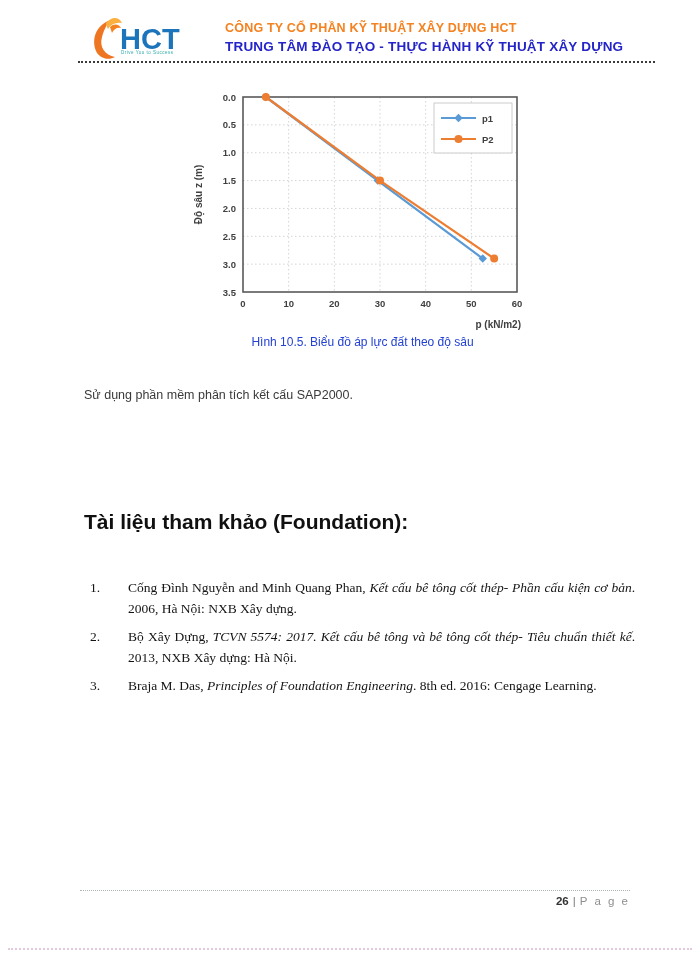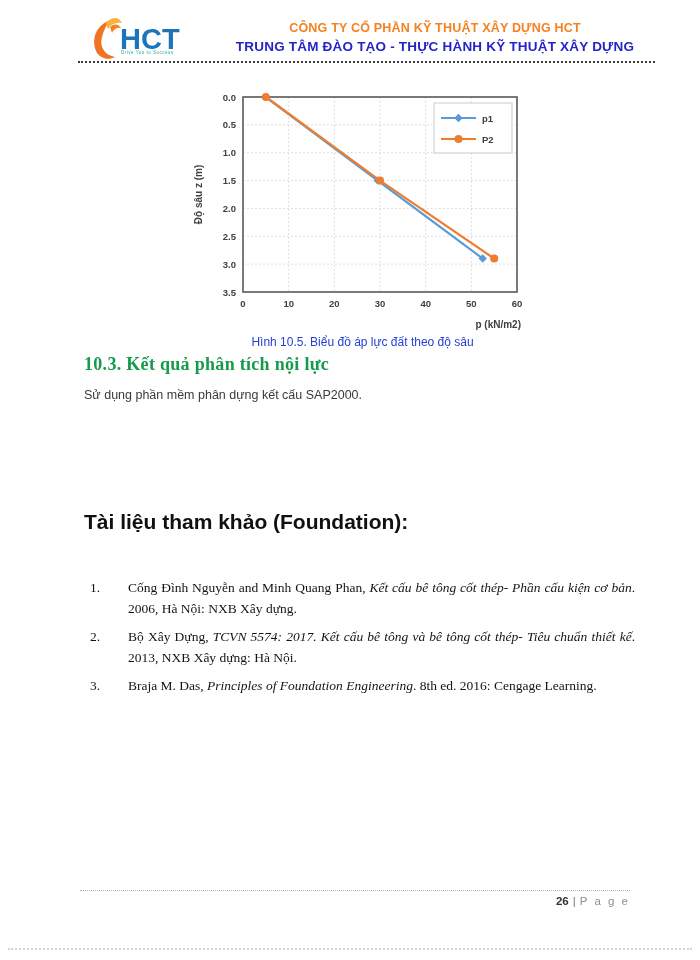--- a/index.html
+++ b/index.html
@@ -6,21 +6,21 @@
   .page{position:relative;width:700px;height:960px;background:#ffffff;overflow:hidden;
         font-family:"Liberation Sans",sans-serif;}
 
   
   .logo{position:absolute;left:88px;top:13px;width:110px;height:52px;}
   .logo-swoosh{position:absolute;left:0;top:1px;}
   .logo-text{position:absolute;left:32px;top:12px;font-size:29px;font-weight:800;
              color:#1C75BB;letter-spacing:0px;line-height:1;}
   .logo-tagline{position:absolute;left:33px;top:37px;font-size:9px;color:#2BAAA5;
                 transform:scale(0.5);transform-origin:left top;white-space:nowrap;letter-spacing:1px;}
-  .header-text{position:absolute;left:225px;top:21px;width:420px;text-align:center;}
+  .header-text{position:absolute;left:225px;top:21px;width:420px;text-align:left;}
   .header-line1{font-size:12.5px;font-weight:700;color:#F58220;letter-spacing:0.2px;}
   .header-line2{font-size:13.5px;font-weight:700;color:#2424C8;margin-top:4px;letter-spacing:0.2px;}
   .header-rule{position:absolute;left:78px;top:61px;width:577px;border-top:2px dotted #3a3a3a;}
 
   
   .chart-wrap{position:absolute;left:190px;top:87px;width:345px;height:250px;}
   .figure-caption{position:absolute;left:175px;top:335px;width:375px;text-align:center;
                   font-size:12px;font-weight:400;color:#2341D4;}
 
   
@@ -107,22 +107,21 @@
         <line x1="251" y1="31" x2="286" y2="31" stroke="#5B9BD5" stroke-width="2.2"></line>
         <path d="M 268.5 26.8 L 272.7 31 L 268.5 35.2 L 264.3 31 Z" fill="#5B9BD5"></path>
         <text x="292" y="34.5" fill="#404040" text-anchor="start" font-size="9.5" font-weight="700" font-family="&quot;Liberation Sans&quot;,sans-serif">p1</text>
         <line x1="251" y1="52" x2="286" y2="52" stroke="#ED7D31" stroke-width="2.2"></line>
         <circle cx="268.5" cy="52" r="4" fill="#ED7D31"></circle>
         <text x="292" y="55.5" fill="#404040" text-anchor="start" font-size="9.5" font-weight="700" font-family="&quot;Liberation Sans&quot;,sans-serif">P2</text>
       </svg>
   </div>
   <div class="figure-caption">Hình 10.5. Biểu đồ áp lực đất theo độ sâu</div>
 
-  <div class="section-heading">10.3. Kết quả phân tích nội lực</div>
-  <div class="section-body">Sử dụng phần mềm phân dựng kết cấu SAP2000.</div>
+  <div class="section-body">Sử dụng phần mềm phân tích kết cấu SAP2000.</div>
 
   <div class="refs-title">Tài liệu tham khảo (Foundation):</div>
   <div class="refs-list" id="refs-list">
       <div class="ref-item">
         <span class="ref-num">1.</span>
         <span class="ref-body"><span>Cống Đình Nguyễn and Minh Quang Phan, </span><i>Kết cấu bê tông cốt thép- Phần cấu kiện cơ bản</i><span>. 2006, Hà Nội: NXB Xây dựng.</span></span>
       </div>
       <div class="ref-item">
         <span class="ref-num">2.</span>
         <span class="ref-body"><span>Bộ Xây Dựng, </span><i>TCVN 5574: 2017. Kết cấu bê tông và bê tông cốt thép- Tiêu chuẩn thiết kế</i><span>. 2013, NXB Xây dựng: Hà Nội.</span></span>

